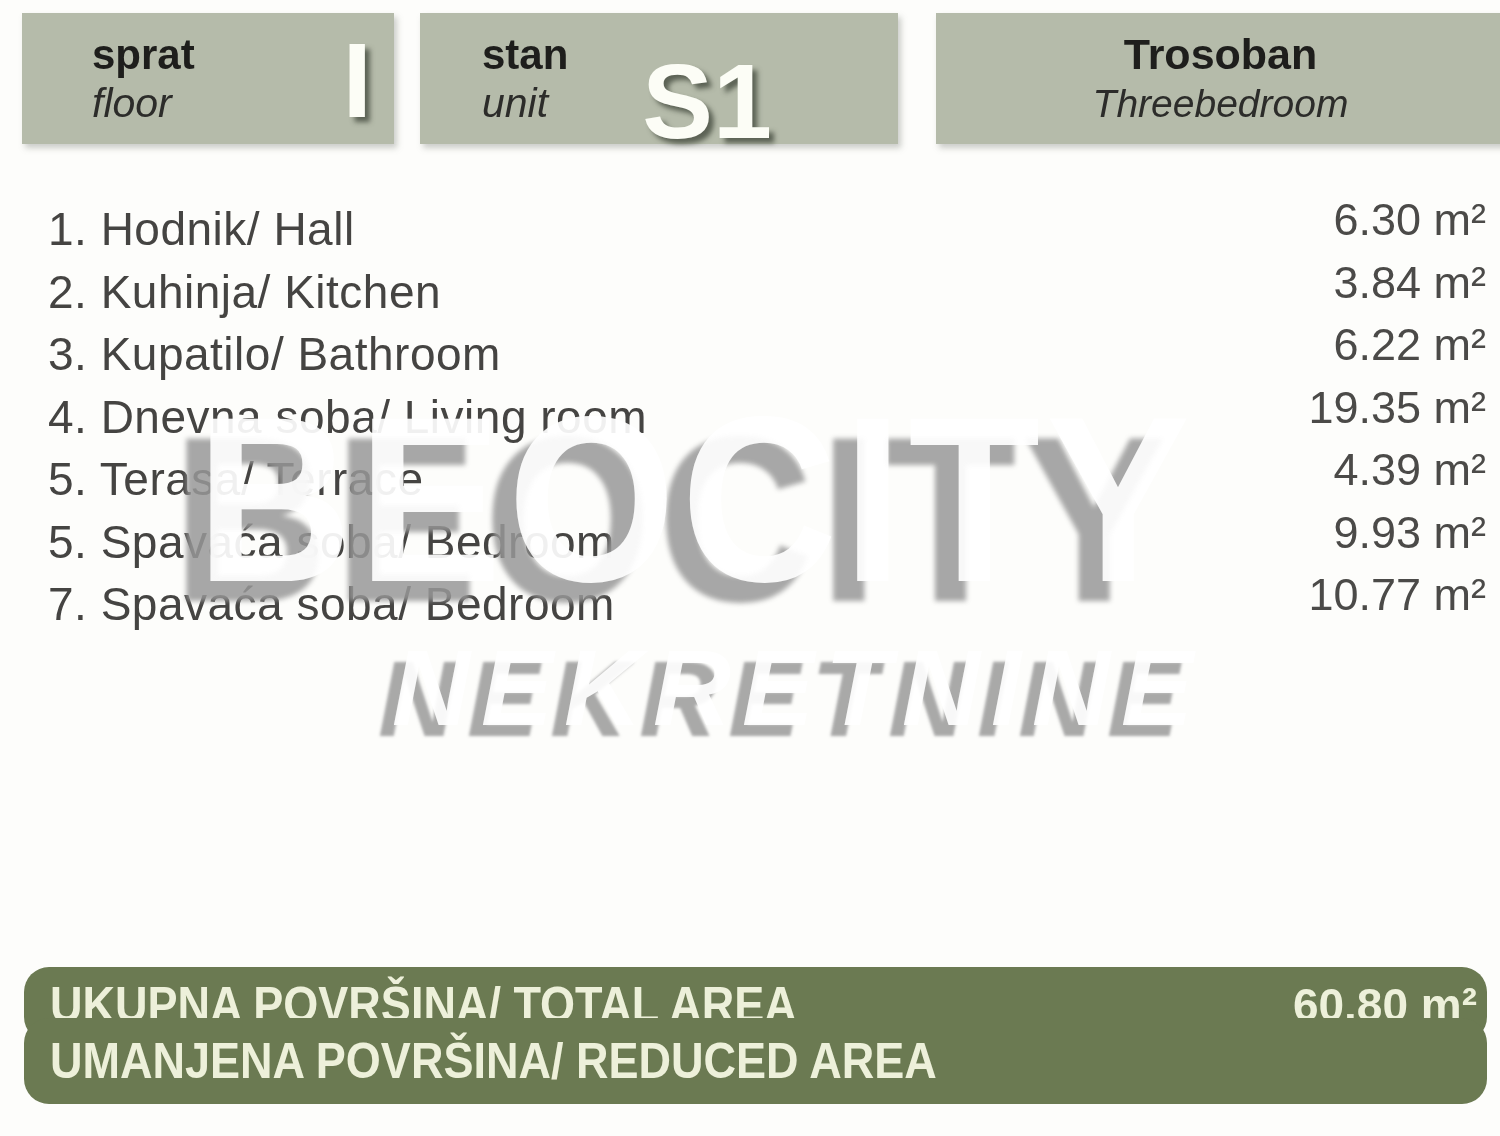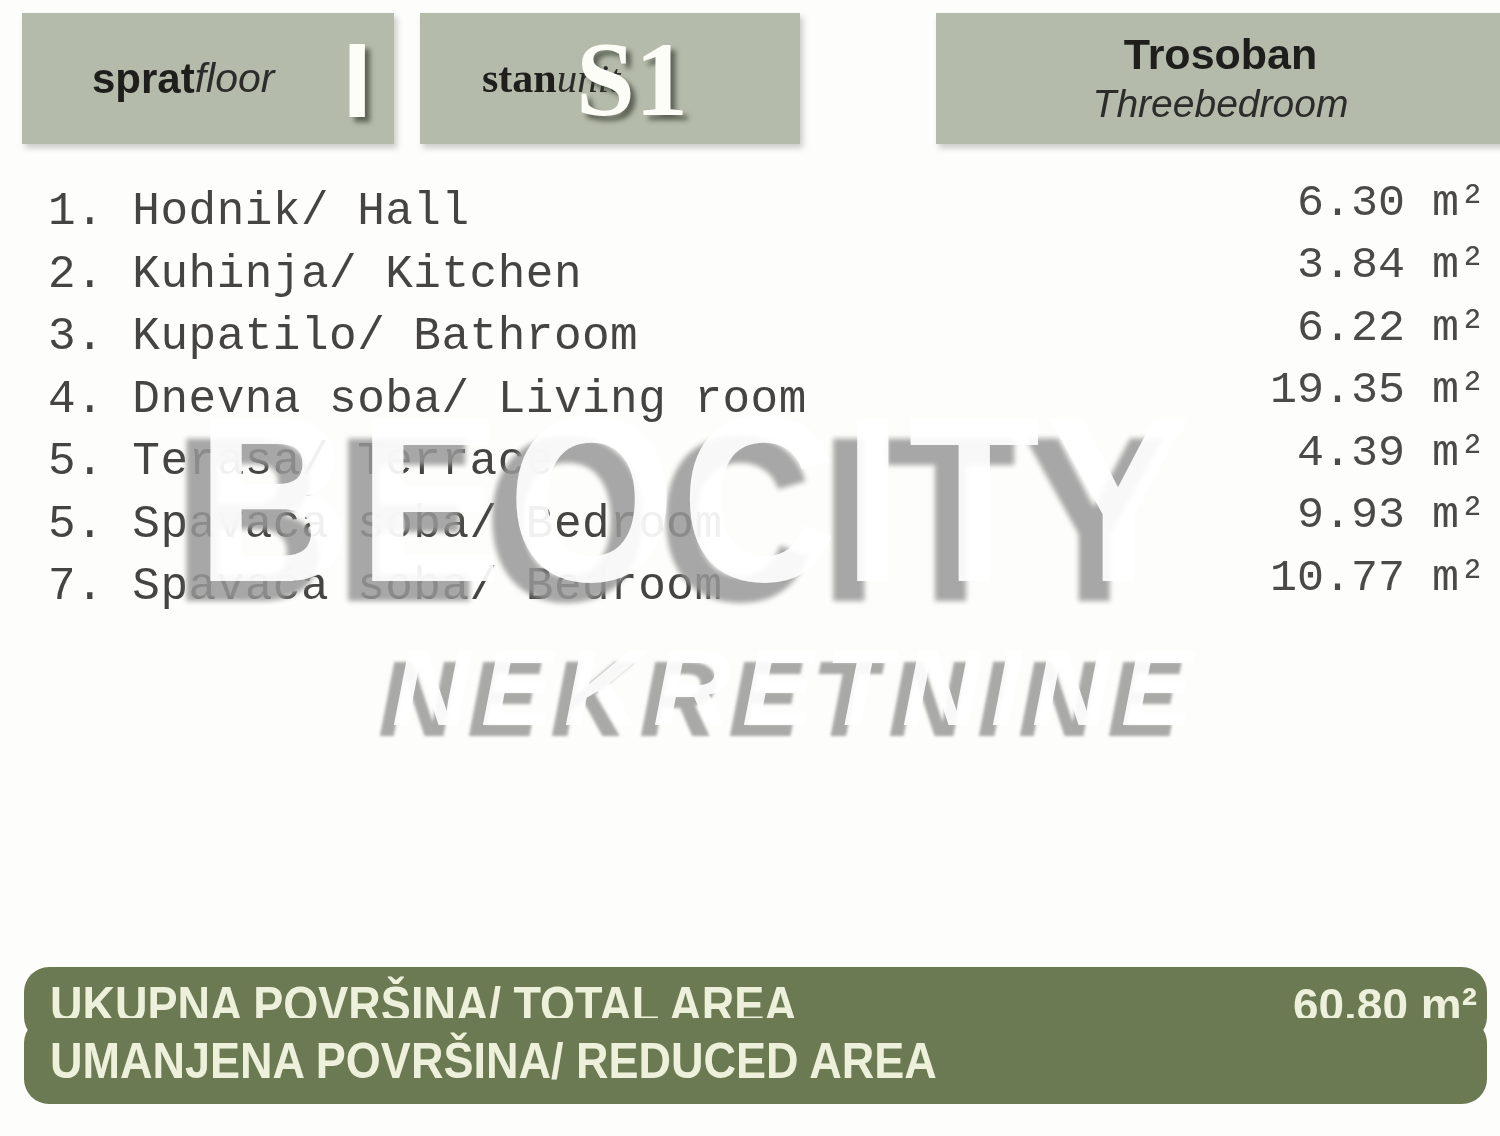--- a/index.html
+++ b/index.html
@@ -17,42 +17,42 @@
     font-family:"Liberation Sans", sans-serif;
   }
   
   .hbox{
     position:absolute;top:13px;height:131px;
     background:var(--header-bg,#b5bbaa);
     box-shadow:3px 4px 6px rgba(110,115,105,0.35);
     display:flex;align-items:center;
   }
   .hbox-floor{left:22px;width:372px;}
-  .hbox-unit{left:420px;width:380px;font-family:Liberation Serif, serif;}
+  .hbox-unit{left:420px;width:478px;}
   .hbox-type{left:936px;width:569px;justify-content:center;}
-  .hlabels{display:flex;flex-direction:row;line-height:1.18;}
+  .hlabels{display:flex;flex-direction:column;line-height:1.18;}
   .hbox-floor .hlabels{margin-left:70px;}
   .hbox-unit .hlabels{margin-left:62px;}
   .hlabel{font-weight:bold;font-size:42px;color:var(--header-text,#1e1e1c);}
   .hsublabel{font-style:italic;font-size:41px;color:#2c2c2a;}
   .hvalue{
     position:absolute;font-weight:bold;font-size:106px;line-height:106px;
     color:var(--white-glyph,#fcfdf6);
     text-shadow:5px 5px 5px rgba(62,68,56,0.75);
     top:14px;
   }
   .hbox-floor .hvalue{right:22px;}
-  .hbox-unit .hvalue{right:112px;}
+  .hbox-unit .hvalue{right:126px;margin-top:21px;}
   .htype{display:flex;flex-direction:column;align-items:center;line-height:1.2;}
   .htype .hlabel{font-size:43px;}
   .htype .hsublabel{font-size:39px;}
   
   .room-list{
-    position:absolute;left:48px;top:181px;width:1438px;
-    display:flex;flex-direction:column;font-family:Liberation Mono, monospace;
+    position:absolute;left:48px;top:198px;width:1438px;
+    display:flex;flex-direction:column;
   }
   .room-row{
     height:62.5px;display:flex;justify-content:space-between;align-items:center;
   }
   .room-label{
     font-size:46px;color:var(--body-text,#454442);letter-spacing:0.5px;white-space:nowrap;
   }
   .room-area{
     font-size:45px;color:#4b4a48;white-space:nowrap;transform:translateY(-9px);
   }

